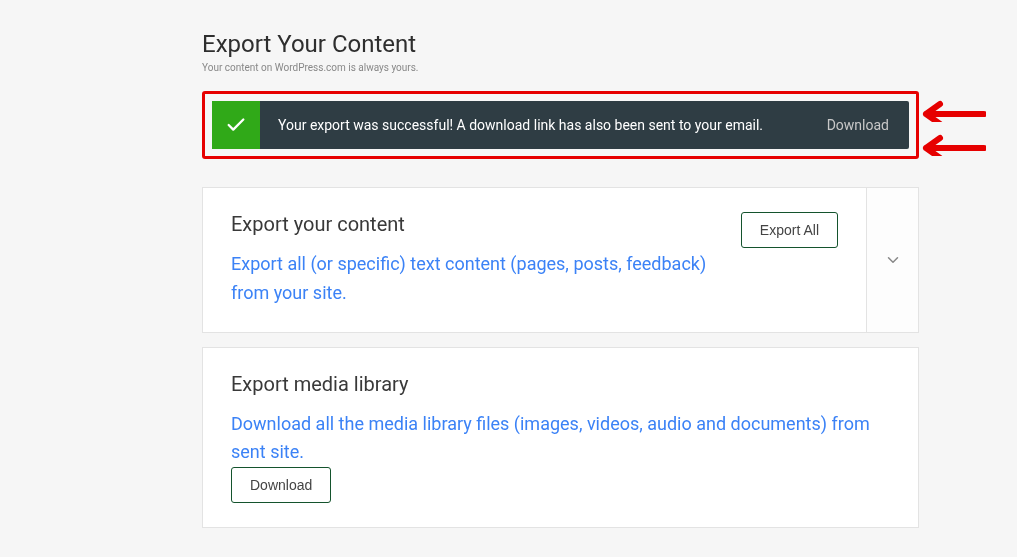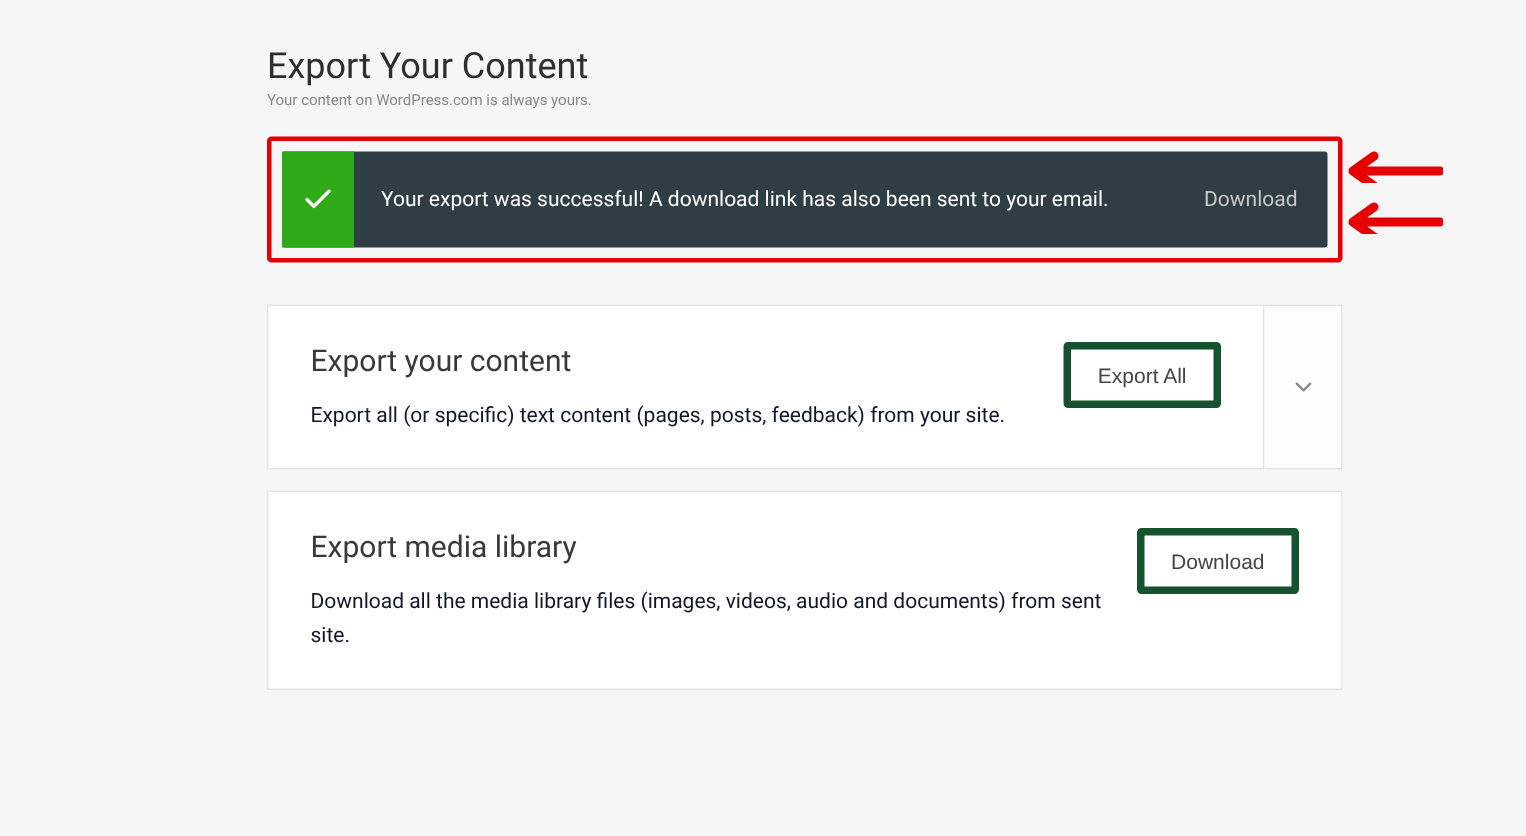--- a/index.html
+++ b/index.html
@@ -6,20 +6,21 @@
     body {
       background: #f6f6f6;
       font-family: -apple-system, BlinkMacSystemFont, "Segoe UI", Roboto, sans-serif;
       width: 1017px;
       height: 557px;
       overflow: hidden;
     }
     .container {
       padding: 30px 0 0 178px;
       width: 895px;
+      margin-left: 24px;
     }
     .page-title {
       font-size: 24px;
       font-weight: 400;
       color: #2e2e2e;
       margin-bottom: 4px;
     }
     .page-subtitle {
       font-size: 10px;
       color: #888;
@@ -30,21 +31,21 @@
       border: 3px solid #e60000;
       border-radius: 3px;
       margin-bottom: 28px;
       padding: 7px;
     }
     .notice {
       display: flex;
       align-items: stretch;
       background: #2f3d44;
       border-radius: 2px;
-      height: 64px;
+      height: 48px;
     }
     .notice-icon {
       width: 48px;
       background: #30a918;
       display: flex;
       align-items: center;
       justify-content: center;
       flex-shrink: 0;
     }
     .notice-message {
@@ -68,41 +69,42 @@
     }
     .arrow1 { right: -70px; top: -2px; }
     .arrow2 { right: -70px; top: 32px; }
     .card {
       background: #fff;
       border: 1px solid #e3e3e3;
       padding: 24px 28px;
       margin-bottom: 14px;
       display: flex;
       align-items: flex-start;
+      flex-direction: column;
     }
     .card-body { flex: 1; padding-right: 20px; }
     .card-title {
       font-size: 20px;
       font-weight: 400;
       color: #393939;
       margin-bottom: 14px;
     }
     .card-desc {
-      font-size: 14px;
-      color: #0f172a;
+      font-size: 18px;
+      color: #3b82f6;
       line-height: 1.6;
     }
     .card-actions {
       display: flex;
       align-items: center;
       gap: 28px;
     }
     .btn {
       background: #fff;
-      border: 5px solid #14532d;
+      border: 1px solid #14532d;
       border-radius: 3px;
       padding: 9px 18px;
       font-size: 14px;
       color: #444;
       cursor: pointer;
     }
     .card-with-chevron {
       display: flex;
       margin-bottom: 14px;
     }

